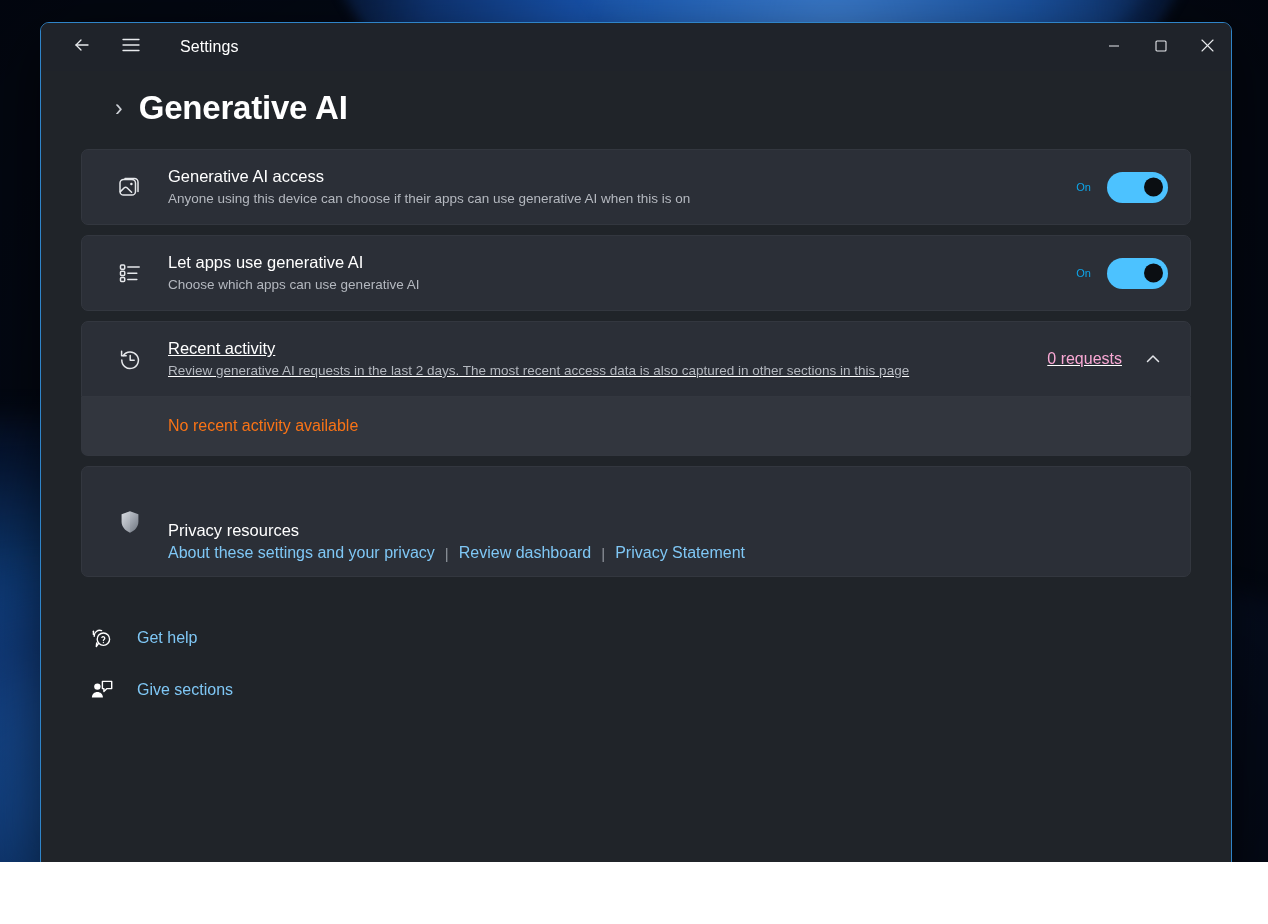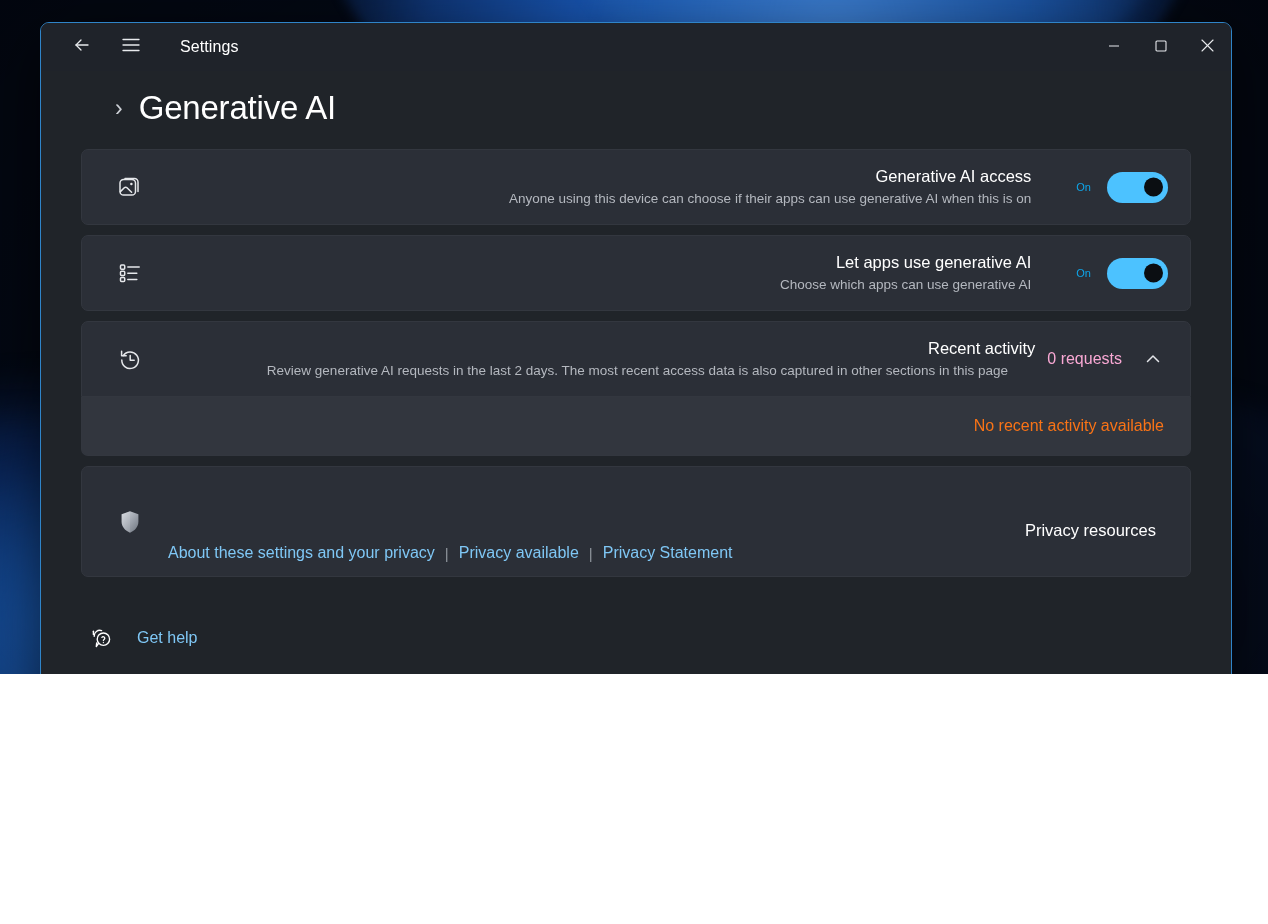--- a/index.html
+++ b/index.html
@@ -8,24 +8,23 @@
     width: 1268px;
     height: 924px;
     overflow: hidden;
     font-family: "Liberation Sans", sans-serif;
   }
 
   
   #desktop {
     position: relative;
     width: 1268px;
-    height: 674px;
+    height: 862px;
     background: #040a18;
     overflow: hidden;
-    text-align: right;
   }
   .wp-layer { position: absolute; pointer-events: none; }
 
   .wp-glow-left {
     left: -180px; top: 420px;
     width: 620px; height: 620px;
     background: radial-gradient(circle at 35% 50%, #2b7de0 0%, #1455a8 28%, rgba(10,40,95,0.55) 55%, rgba(4,10,24,0) 75%);
     filter: blur(14px);
   }
   .wp-top-bloom {
@@ -130,37 +129,37 @@
   }
   .bc-sep {
     font-size: 23px;
     color: #cdd0d6;
     position: relative;
     top: -3px;
   }
   .bc-current {
     font-size: 33px;
     color: #ffffff;
-    font-weight: 400;
+    font-weight: 700;
     letter-spacing: -0.2px;
   }
 
   .cards { display: flex; flex-direction: column; }
 
   .card {
     background: #2b2f37;
     border: 1px solid #33373f;
     border-radius: 7px;
     display: flex;
     align-items: center;
     min-height: 76px;
     padding: 14px 22px 14px 26px;
     margin-bottom: 10px;
   }
-  .card.clickable { cursor: pointer; gap: 33px; }
+  .card.clickable { cursor: pointer; }
 
   .card-icon {
     width: 44px;
     min-width: 44px;
     display: flex; align-items: center; justify-content: center;
     color: #e6e8eb;
   }
   .card-text { flex: 1; padding-left: 16px; padding-right: 12px; }
   .card-title {
     font-size: 16.5px;
@@ -201,20 +200,21 @@
   
   .expander-card { margin-bottom: 10px; }
   .expander-head {
     background: #2b2f37;
     border: 1px solid #33373f;
     border-radius: 7px 7px 0 0;
     display: flex; align-items: center;
     min-height: 76px;
     padding: 14px 22px 14px 26px;
     cursor: pointer;
+    text-decoration: underline;
   }
   .expander-body {
     background: #32363e;
     border: 1px solid #33373f;
     border-top: none;
     border-radius: 0 0 7px 7px;
     padding: 20px 26px 20px 86px;
     font-size: 16px;
     color: #f97316;
   }
@@ -422,21 +422,21 @@
               </defs>
               <path d="M15 4.2l8.4 3v7.4c0 5.2-3.5 9.2-8.4 11.2-4.9-2-8.4-6-8.4-11.2V7.2z" fill="url(#shieldgrad)"></path>
               <path d="M15 4.2v21.6c-4.9-2-8.4-6-8.4-11.2V7.2z" fill="#ffffff" opacity="0.12"></path>
             </svg>
           </div>
           <div class="card-text">
             <div class="res-title">Privacy resources</div>
             <div class="res-links">
               <a>About these settings and your privacy</a>
               <span class="link-sep">|</span>
-              <a>Privacy available</a>
+              <a>Review dashboard</a>
               <span class="link-sep">|</span>
               <a>Privacy Statement</a>
             </div>
           </div>
         </div>
 
       </div>
 
       <div class="footer">
         <div class="footer-row">

